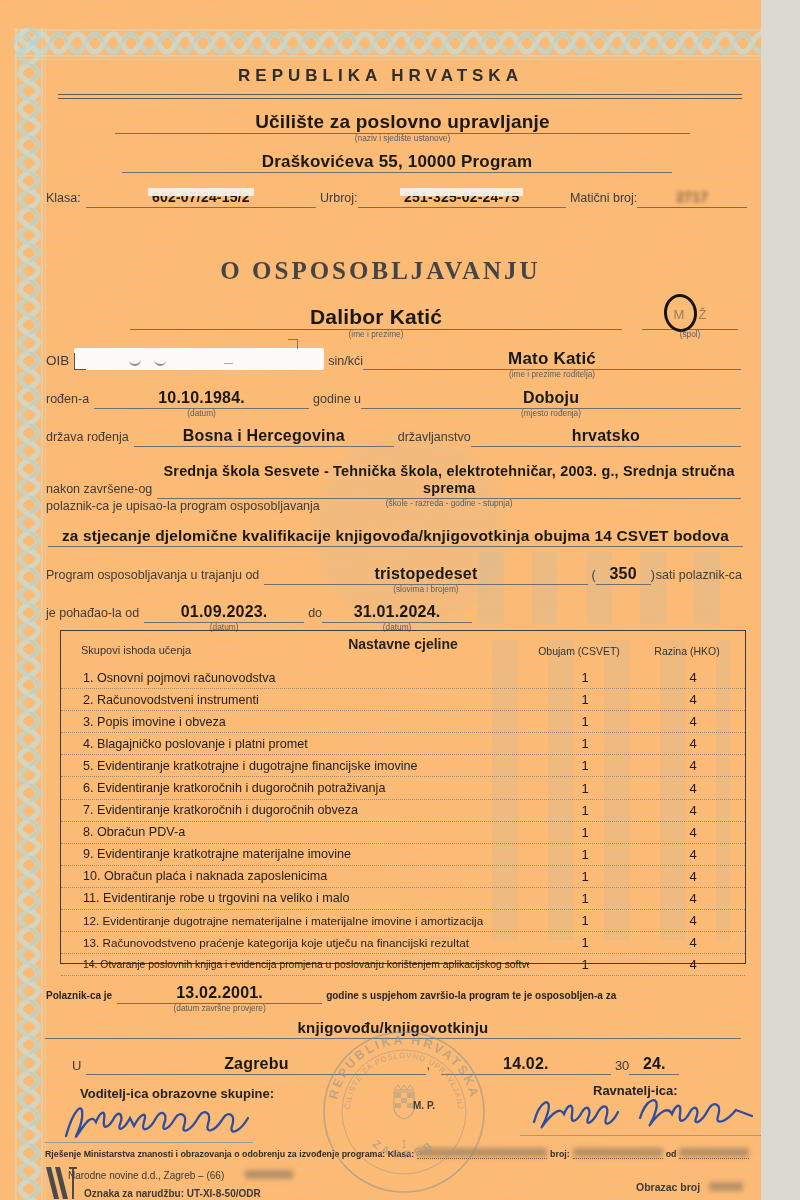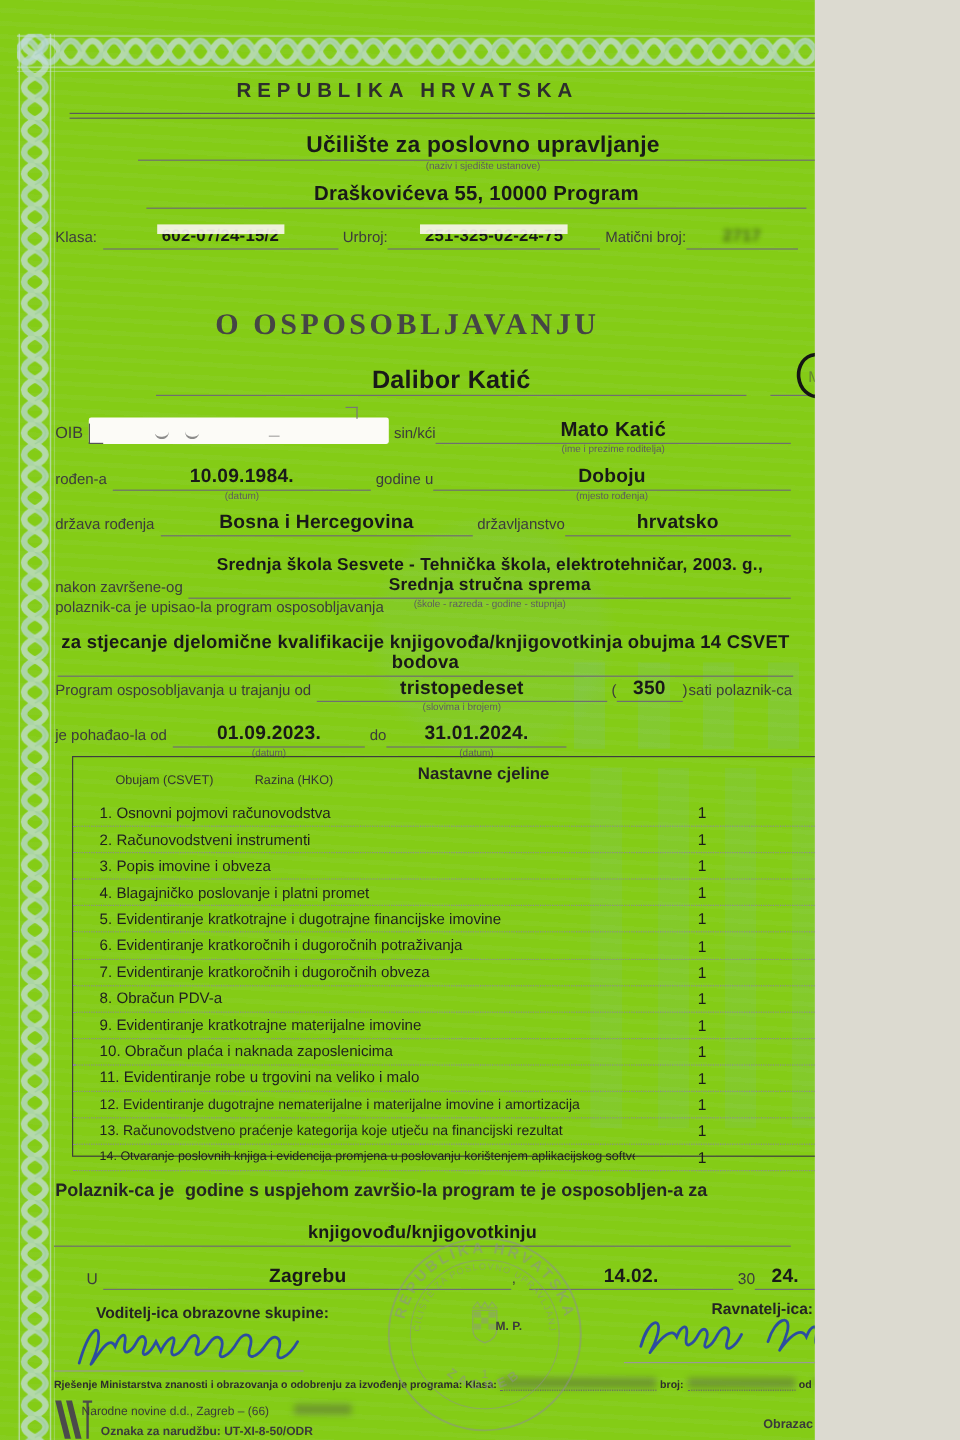--- a/index.html
+++ b/index.html
@@ -1,16 +1,16 @@
 <!DOCTYPE html>
 <html><head>
 <meta charset="utf-8">
 <style>
   html,body{margin:0;padding:0;background:#dcdad0;}
-  .page{position:relative;width:679px;height:1200px;background:#84cc16;overflow:hidden;
+  .page{position:relative;width:761px;height:1200px;background:#fdba74;overflow:hidden;
         font-family:"Liberation Sans",sans-serif;color:#2e2e2e;}
   .page::before{content:"";position:absolute;inset:0;pointer-events:none;
         background:repeating-linear-gradient(3deg,rgba(185,215,210,.05) 0 4px,transparent 4px 11px);}
   .band{position:absolute;opacity:.75;pointer-events:none;}
   
   .frow{position:absolute;display:flex;align-items:flex-end;}
   .lbl{font-size:12.5px;color:#3c3c3c;white-space:nowrap;line-height:1;padding:0 5px 3px 0;}
   .lbl.tight{padding-right:1px;}
   .lbl.after{padding:0 0 3px 4px;}
   .fill{flex:1;position:relative;border-bottom:1.2px solid #6f6f6f;text-align:center;
@@ -56,21 +56,21 @@
   .t-head{position:absolute;top:13px;left:20px;right:6px;display:flex;align-items:flex-end;}
   .t-lh{flex:1;font-size:11px;color:#333;padding-bottom:1px;}
   .t-ch{width:112px;text-align:center;font-size:10.5px;color:#333;}
   .t-ch2{width:104px;}
   .t-rows{position:absolute;top:36px;left:0;right:0;}
   .trow{display:flex;align-items:center;height:21.1px;border-bottom:1px dotted #8d8d8d;}
   .t-name{flex:1;padding-left:22px;font-size:12.6px;color:#1f1f1f;white-space:nowrap;overflow:hidden;}
   .t-cell{width:112px;text-align:center;font-size:13px;color:#1b1b1b;}
   .t-cell2{width:104px;}
   
-  .boldlbl{font-weight:bold;font-size:15px;color:#242424;}
+  .boldlbl{font-weight:bold;font-size:10px;color:#242424;}
   .sig-label{position:absolute;font-weight:bold;font-size:13px;color:#242424;}
   .sigline{position:absolute;height:1.4px;background:#9a9a96;}
   .sig{position:absolute;z-index:4;}
   .stamp{position:absolute;left:318px;top:1026px;width:172px;height:172px;opacity:.55;z-index:3;}
   .mp{position:absolute;left:413px;top:1100px;font-size:10px;font-weight:bold;color:#3c3c3c;z-index:5;}
   .ministry{position:absolute;left:45px;top:1148px;right:35px;display:flex;align-items:flex-end;
         font-size:8.8px;font-weight:bold;color:#2d2d2d;white-space:nowrap;}
   .mdot{border-bottom:1.1px dotted #6a6a6a;height:10px;margin:0 3px;position:relative;text-align:center;}
   .footer-line1{position:absolute;left:68px;top:1170px;font-size:10px;color:#3a3a3a;white-space:nowrap;}
   .footer-line2{position:absolute;left:84px;top:1188px;font-size:10px;font-weight:bold;color:#3a3a3a;white-space:nowrap;}
@@ -150,20 +150,21 @@
     <div class="fill" style="flex:1">
       <span class="val blurval" style="font-size:14px">2717</span>
     </div>
   </div>
 
   <div class="title2">O OSPOSOBLJAVANJU</div>
 
   <div class="frow" style="top:306px;left:130px;width:492px;">
     <div class="fill">
       <span class="val" style="font-size:21px">Dalibor Katić</span>
+      <span class="cap">(ime i prezime)</span>
     </div>
   </div>
   <div class="frow" style="top:306px;left:642px;width:96px;">
     <div class="fill">
       <span class="spol-wrap">
         <span class="spol-m">M</span><span class="spol-z">Ž</span>
         <span class="spol-oval"></span>
       </span>
       <span class="cap">(spol)</span>
     </div>
@@ -181,21 +182,21 @@
     <span class="lbl after">sin/kći</span>
     <div class="fill">
       <span class="val mid">Mato Katić</span>
       <span class="cap">(ime i prezime roditelja)</span>
     </div>
   </div>
 
   <div class="frow" style="top:390px;left:46px;right:20px;">
     <span class="lbl">rođen-a</span>
     <div class="fill" style="flex:0 0 215px">
-      <span class="val">10.09.1984.</span>
+      <span class="val">10.10.1984.</span>
       <span class="cap">(datum)</span>
     </div>
     <span class="lbl after">godine u</span>
     <div class="fill">
       <span class="val">Doboju</span>
       <span class="cap">(mjesto rođenja)</span>
     </div>
   </div>
 
   <div class="frow" style="top:428px;left:46px;right:20px;">
@@ -250,20 +251,21 @@
     <span class="lbl after">do</span>
     <div class="fill" style="flex:0 0 150px">
       <span class="val">31.01.2024.</span>
       <span class="cap">(datum)</span>
     </div>
   </div>
 
   <div class="tbox">
     <div class="t-title">Nastavne cjeline</div>
     <div class="t-head">
+      <div class="t-lh">Skupovi ishoda učenja</div>
       <div class="t-ch">Obujam (CSVET)</div>
       <div class="t-ch t-ch2">Razina (HKO)</div>
     </div>
     <div class="t-rows">
         <div class="trow">
           <div class="t-name">1. Osnovni pojmovi računovodstva</div>
           <div class="t-cell">1</div>
           <div class="t-cell t-cell2">4</div>
         </div>
         <div class="trow">
@@ -329,20 +331,24 @@
         <div class="trow">
           <div class="t-name" style="font-size: 10.4px;">14. Otvaranje poslovnih knjiga i evidencija promjena u poslovanju korištenjem aplikacijskog softvera</div>
           <div class="t-cell">1</div>
           <div class="t-cell t-cell2">4</div>
         </div>
       </div>
   </div>
 
   <div class="frow" style="top:985px;left:46px;right:20px;">
     <span class="lbl boldlbl">Polaznik-ca je</span>
+    <div class="fill" style="flex:0 0 205px">
+      <span class="val">13.02.2001.</span>
+      <span class="cap">(datum završne provjere)</span>
+    </div>
     <span class="lbl after boldlbl">godine s uspjehom završio-la program te je osposobljen-a za</span>
   </div>
 
   <div class="frow" style="top:1020px;left:45px;right:20px;">
     <div class="fill">
       <span class="val" style="font-size:15px">knjigovođu/knjigovotkinju</span>
     </div>
   </div>
 
   <div class="frow" style="top:1056px;left:72px;right:58px;">

